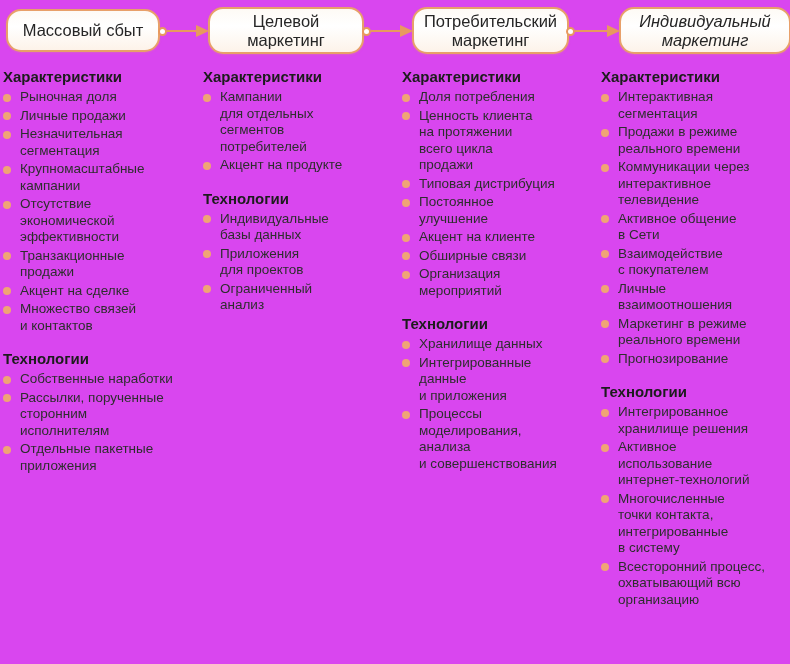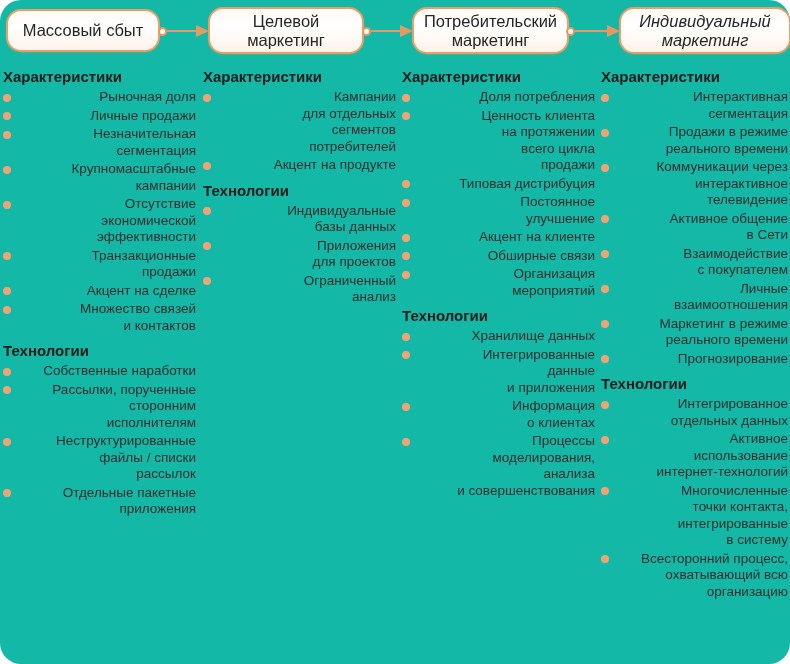--- a/index.html
+++ b/index.html
@@ -1,24 +1,23 @@
 <!DOCTYPE html>
 <html><head>
 <meta charset="utf-8">
 <style>
   html, body { margin: 0; padding: 0; background: #ffffff; }
   .canvas {
     position: relative;
     width: 790px;
     height: 664px;
     overflow: hidden;
-    background: #14b8a6;
+    background: #d946ef;
     font-family: "Liberation Sans", "DejaVu Sans", sans-serif;
     color: #2a2a2a;
-    border-radius: 21px;
   }
 
   
   .stage-box {
     position: absolute;
     box-sizing: border-box;
     border: 2px solid #e8a06a;
     border-radius: 15px;
     background: linear-gradient(180deg, #fefaf5 0%, #ffffff 40%, #fdf3e9 100%);
     display: flex;
@@ -80,42 +79,41 @@
   .col-3 { left: 402px; width: 193px; }
   .col-4 { left: 601px; width: 187px; }
 
   .sec-title {
     font-size: 15px;
     font-weight: 700;
     color: #1c1c1c;
     line-height: 17px;
     margin: 0 0 4px 0;
   }
-  .sec-title.tech { margin-top: 8px; }
+  .sec-title.tech { margin-top: 16px; }
 
   ul.items { list-style: none; margin: 0; padding: 0; }
   ul.items li {
     position: relative;
     padding-left: 17px;
     margin: 0 0 2px 0;
   }
   .bullet {
     position: absolute;
     left: 0; top: 4.5px;
     width: 8px; height: 8px;
     border-radius: 50%;
     background: #f0a475;
   }
   .li-text {
     display: block;
     font-size: 13.5px;
     line-height: 16.5px;
     color: #2e2e2e;
     white-space: pre-line;
-    text-align: right;
   }
 </style>
 </head>
 <body>
 
 <div class="canvas">
 
   <div class="stage-box stage-1">
     <span class="stage-label">Массовый сбыт</span>
   </div>
@@ -198,26 +196,20 @@
             <span class="li-text">Собственные наработки</span>
           </li>
           <li>
             <span class="bullet"></span>
             <span class="li-text">Рассылки, порученные
 сторонним
 исполнителям</span>
           </li>
           <li>
             <span class="bullet"></span>
-            <span class="li-text">Неструктурированные
-файлы / списки
-рассылок</span>
-          </li>
-          <li>
-            <span class="bullet"></span>
             <span class="li-text">Отдельные пакетные
 приложения</span>
           </li>
         </ul>
   </div>
 
   <div class="col col-2">
     <h3 class="sec-title chars">Характеристики</h3>
     <ul class="items chars-list">
           <li>
@@ -296,25 +288,20 @@
             <span class="li-text">Хранилище данных</span>
           </li>
           <li>
             <span class="bullet"></span>
             <span class="li-text">Интегрированные
 данные
 и приложения</span>
           </li>
           <li>
             <span class="bullet"></span>
-            <span class="li-text">Информация
-о клиентах</span>
-          </li>
-          <li>
-            <span class="bullet"></span>
             <span class="li-text">Процессы
 моделирования,
 анализа
 и совершенствования</span>
           </li>
         </ul>
   </div>
 
   <div class="col col-4">
     <h3 class="sec-title chars">Характеристики</h3>
@@ -358,21 +345,21 @@
           <li>
             <span class="bullet"></span>
             <span class="li-text">Прогнозирование</span>
           </li>
         </ul>
     <h3 class="sec-title tech">Технологии</h3>
     <ul class="items tech-list">
           <li>
             <span class="bullet"></span>
             <span class="li-text">Интегрированное
-отдельных данных</span>
+хранилище решения</span>
           </li>
           <li>
             <span class="bullet"></span>
             <span class="li-text">Активное
 использование
 интернет-технологий</span>
           </li>
           <li>
             <span class="bullet"></span>
             <span class="li-text">Многочисленные

